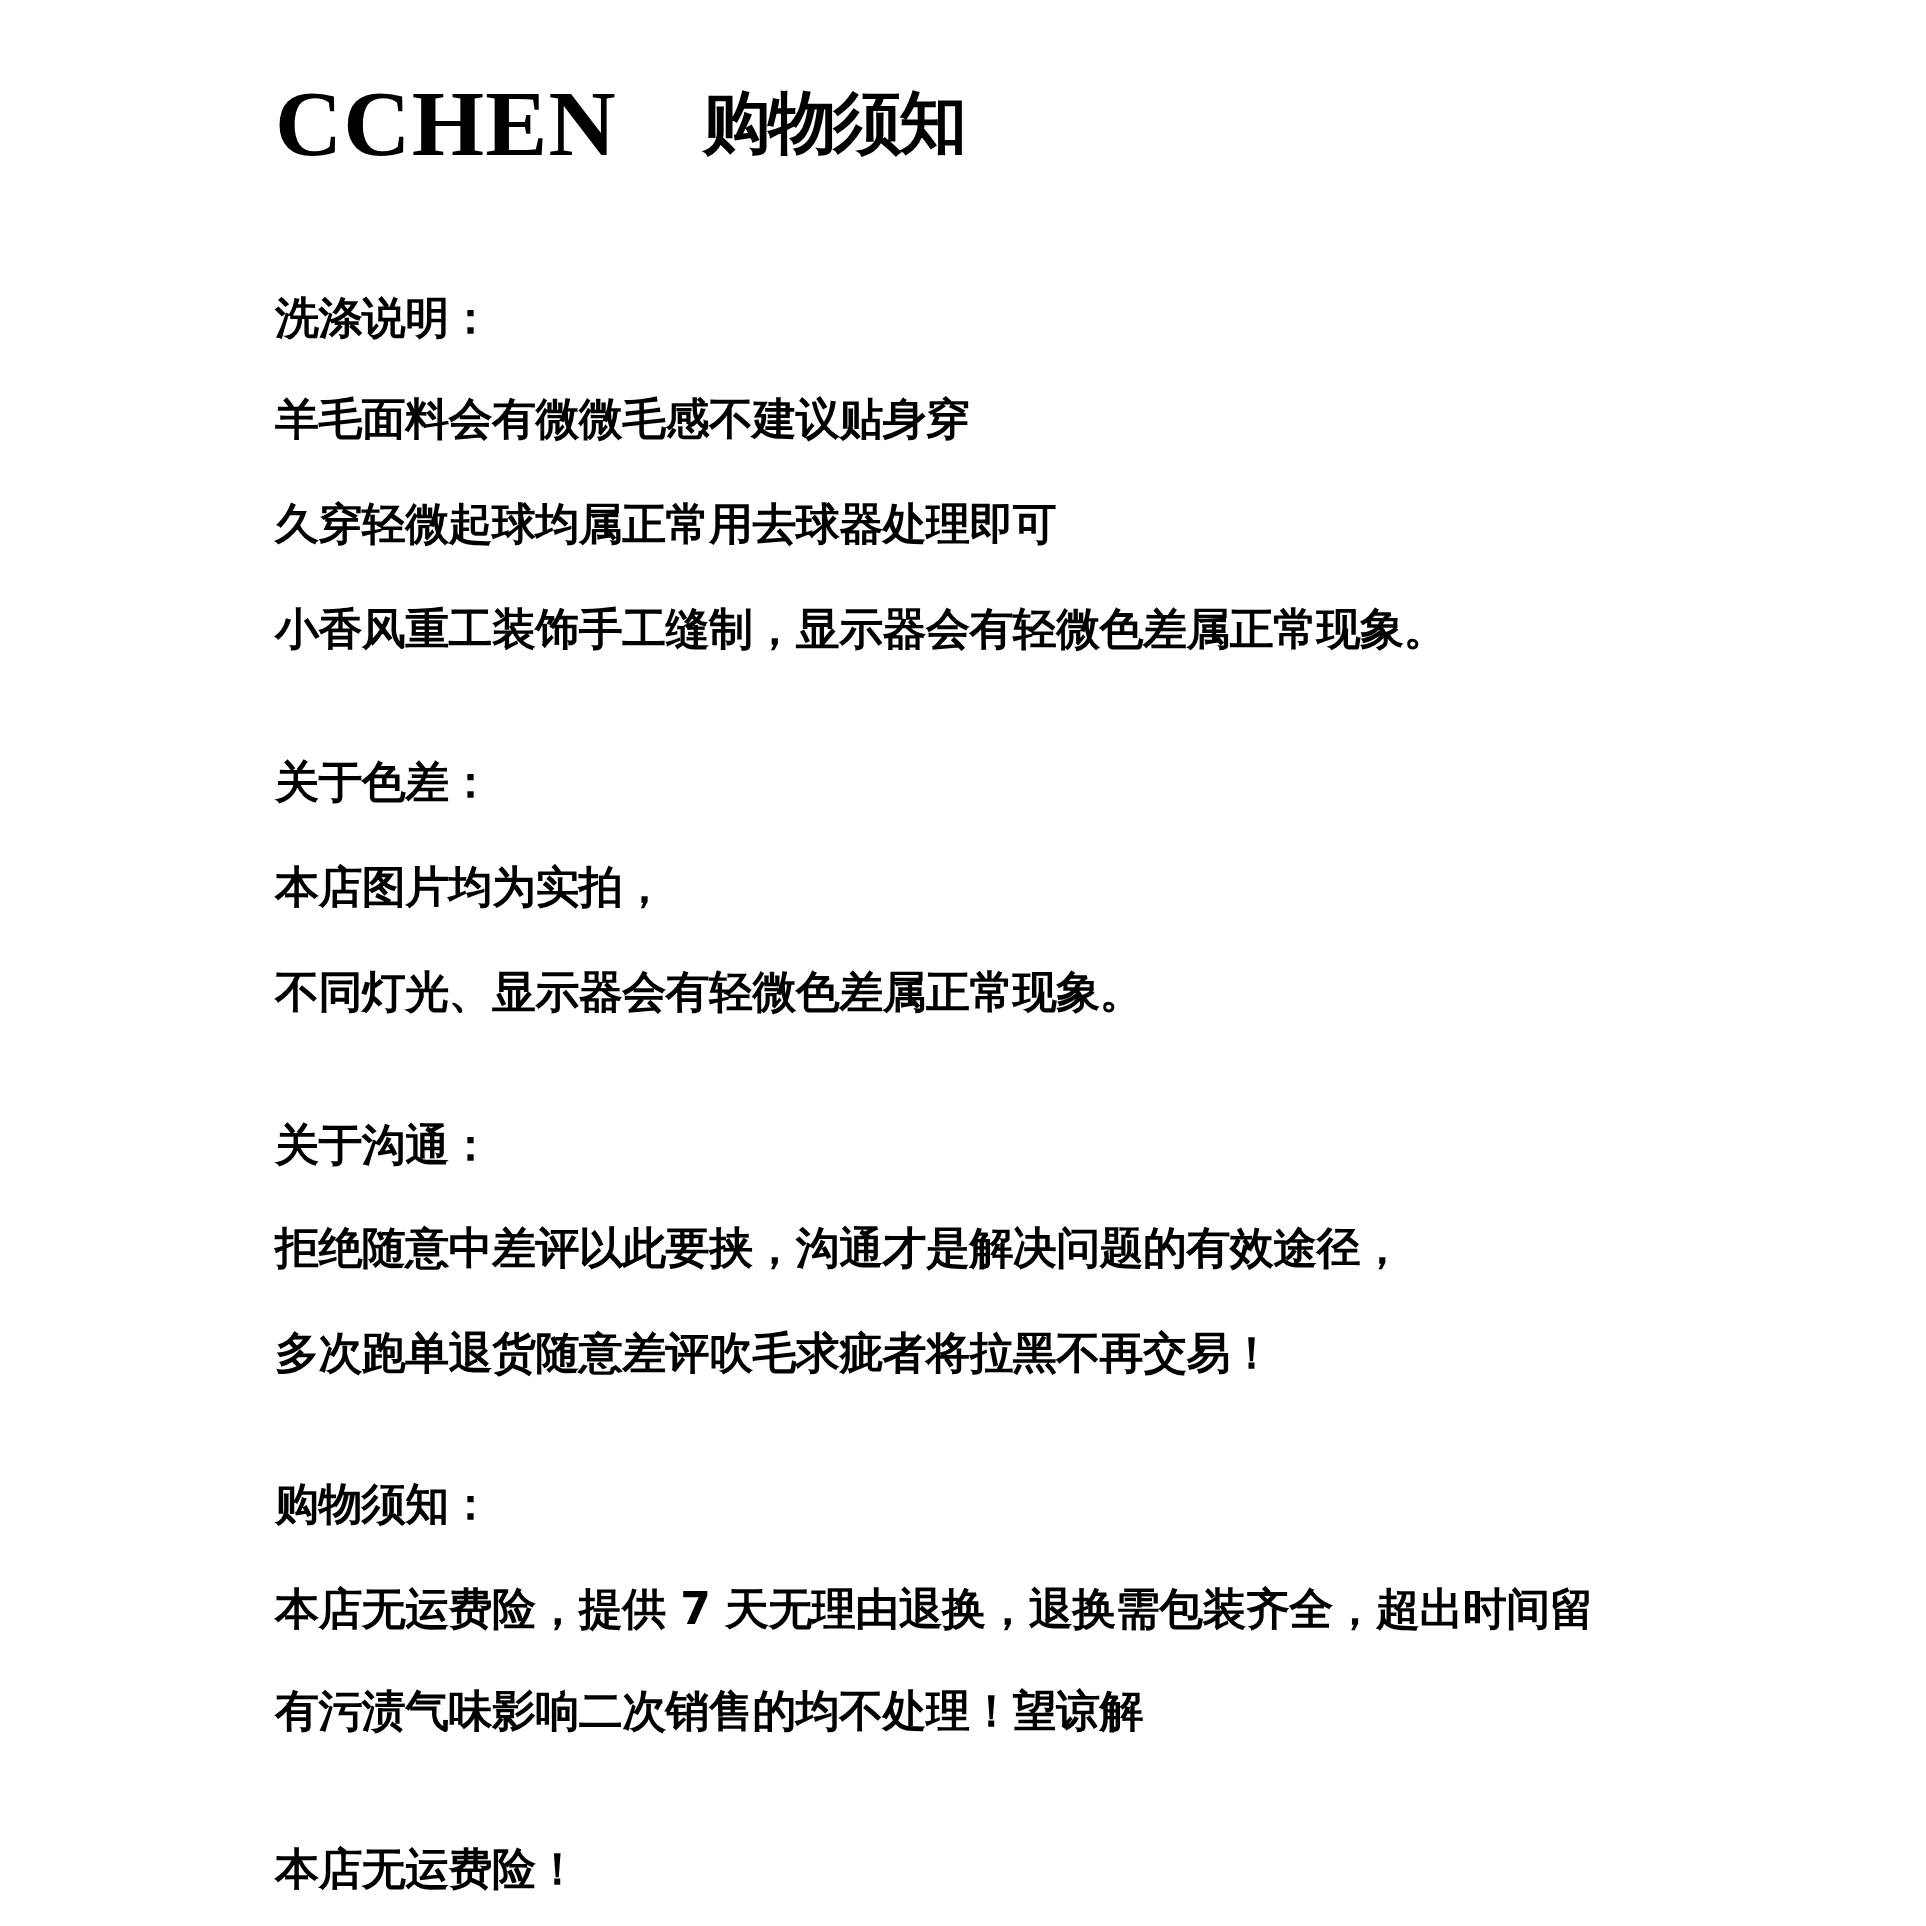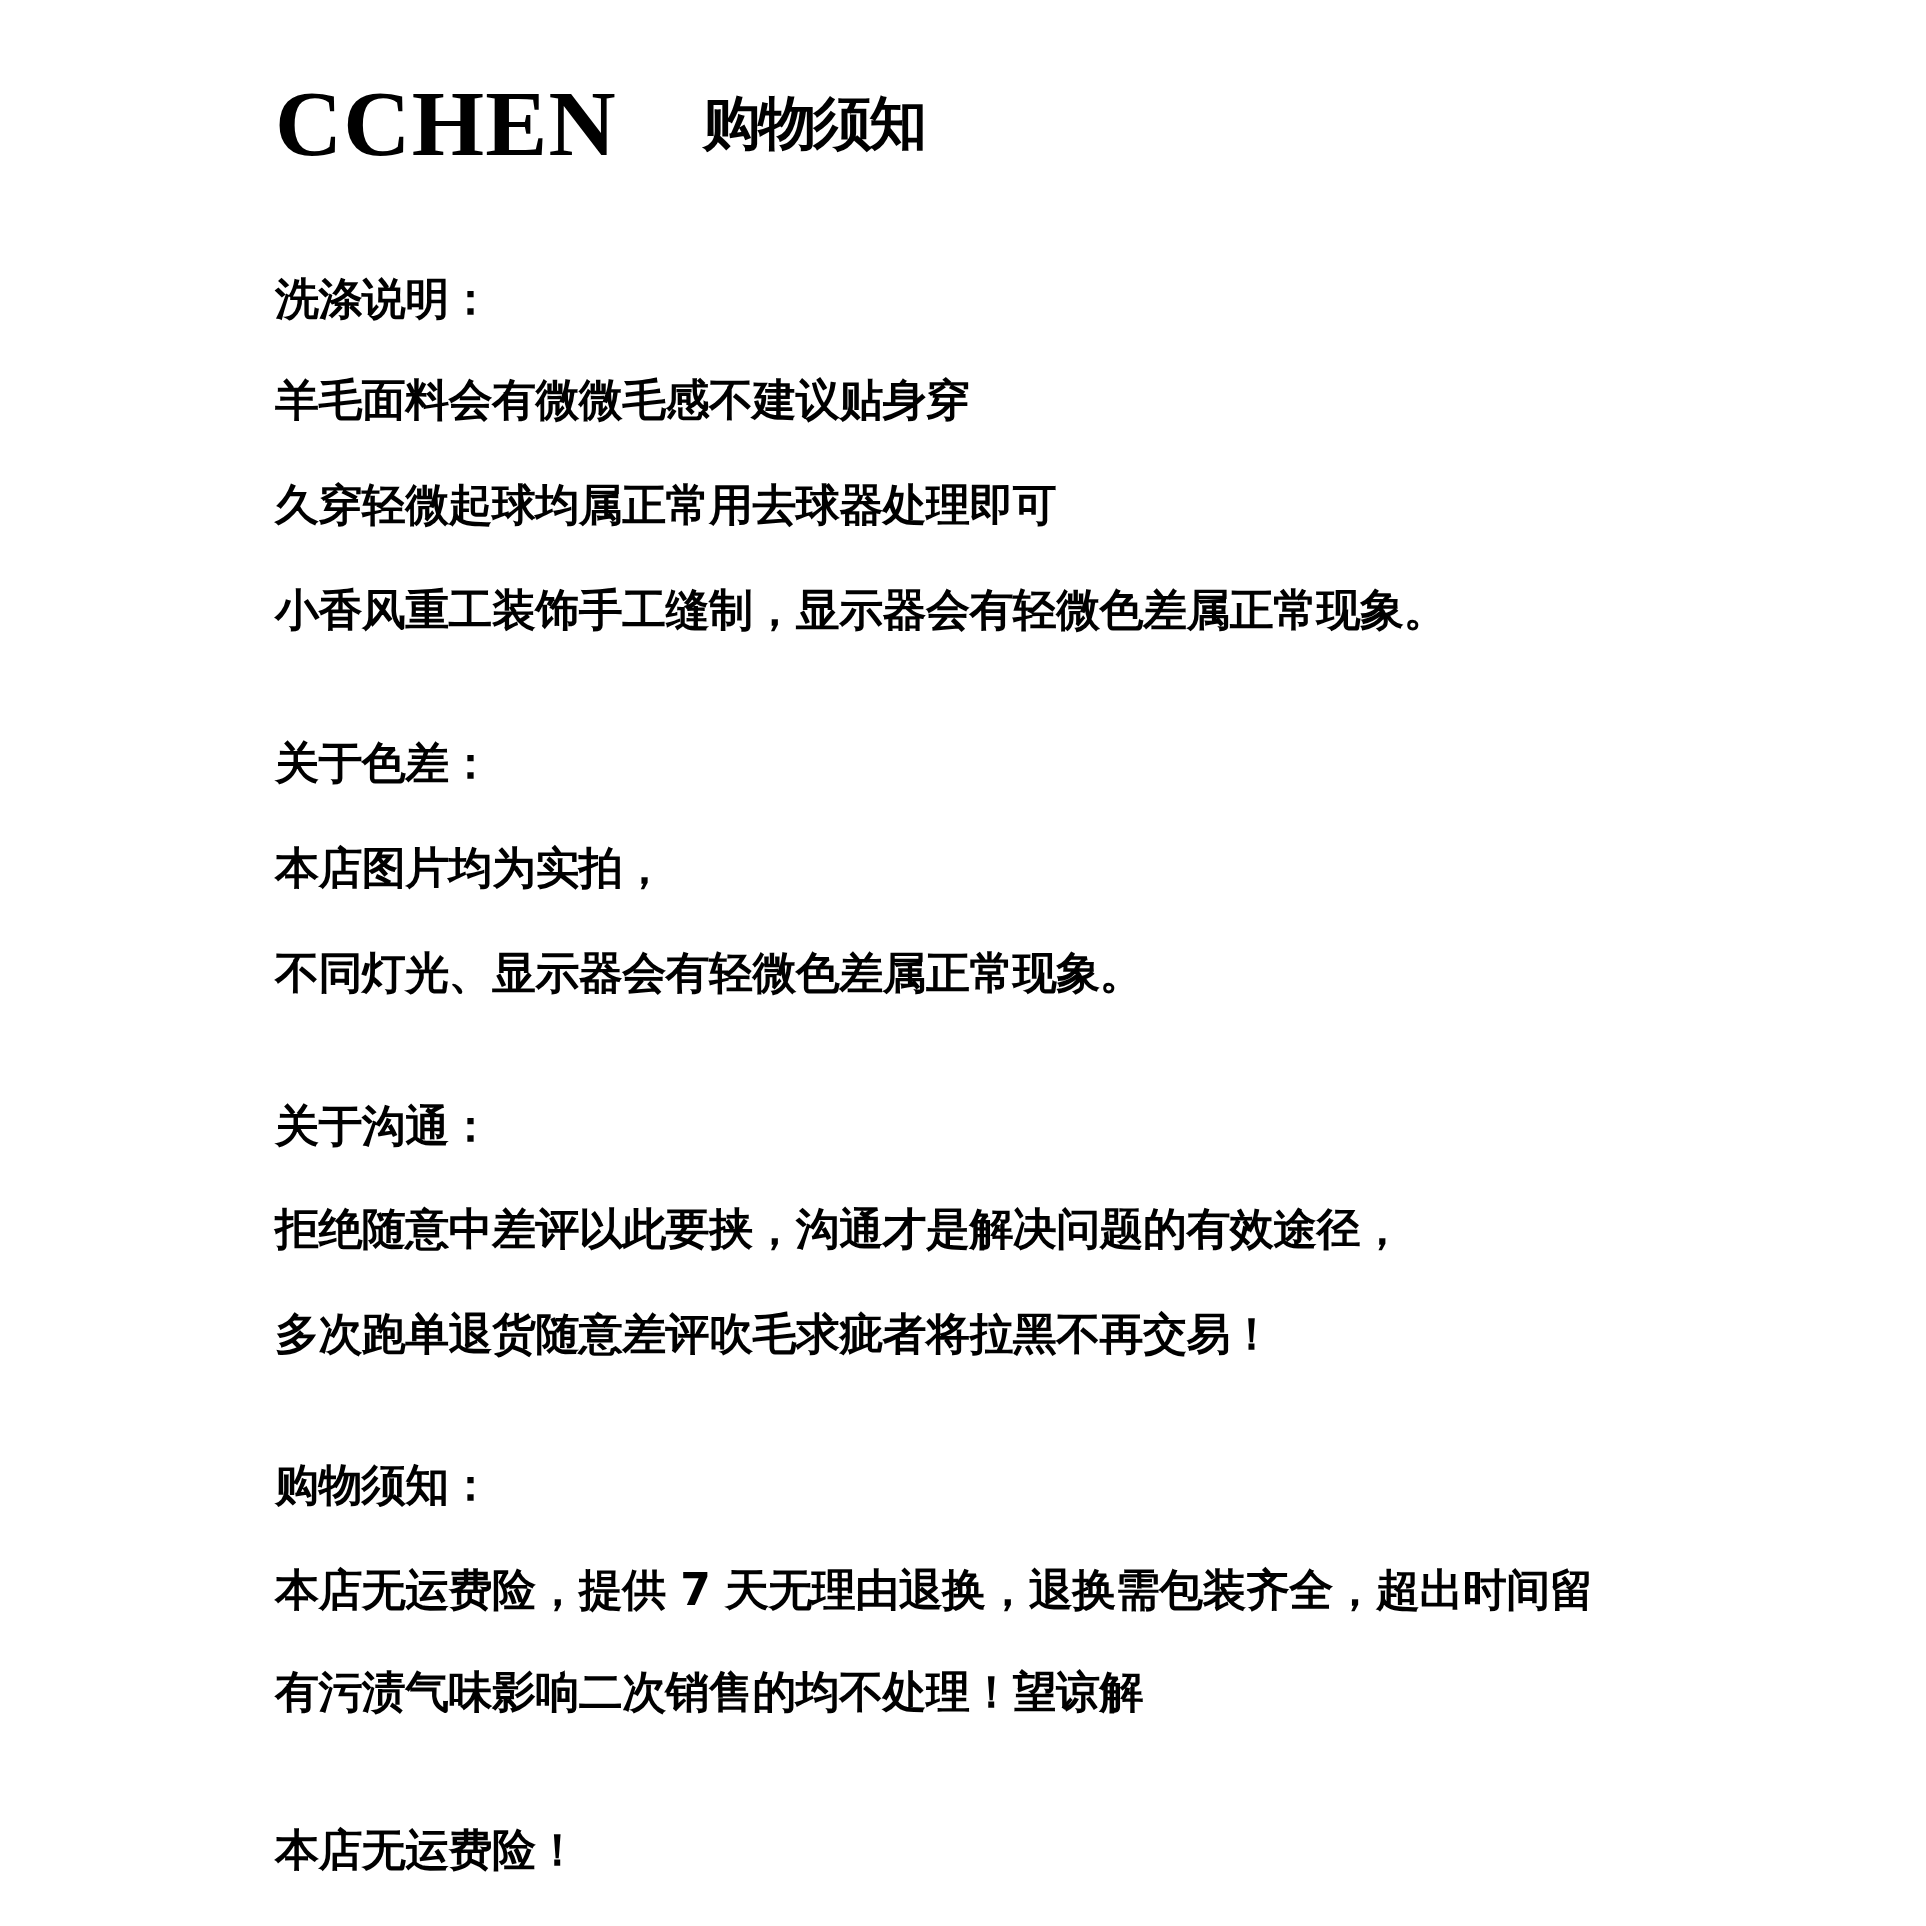--- a/index.html
+++ b/index.html
@@ -1,23 +1,23 @@
 <!DOCTYPE html>
 <html style="font-size:10px"><head>
 <meta charset="utf-8">
 <style>
   html, body { margin: 0; padding: 0; background: #ffffff; }
   body { width: 1926px; height: 1926px; position: relative; overflow: hidden;
          font-family: "DejaVu Sans", "Liberation Sans", sans-serif; color: #000000; }
   .title { position: absolute; left: 275px; top: 65px; height: 117px;
            display: flex; align-items: center; font-weight: bold; white-space: nowrap; }
   .brand { font-family: Liberation Serif, serif; font-size: 93px; letter-spacing: 1.2px; }
-  .title-cn { font-size: 58px; margin-left: 86px; letter-spacing: -2.5px; }
+  .title-cn { font-size: 68px; margin-left: 86px; letter-spacing: -2.5px; }
   .line { position: absolute; left: 275px; font-size: 44px; font-weight: bold;
-          white-space: nowrap; line-height: 62px; height: 62px; letter-spacing: -0.6px; }
+          white-space: nowrap; line-height: 62px; height: 62px; letter-spacing: -0.6px; margin-top: 19px; }
 </style>
 </head>
 <body>
 
 <div class="title">
   <span class="brand">CCHEN</span>
   <span class="title-cn">购物须知</span>
 </div>
 
 <div>

